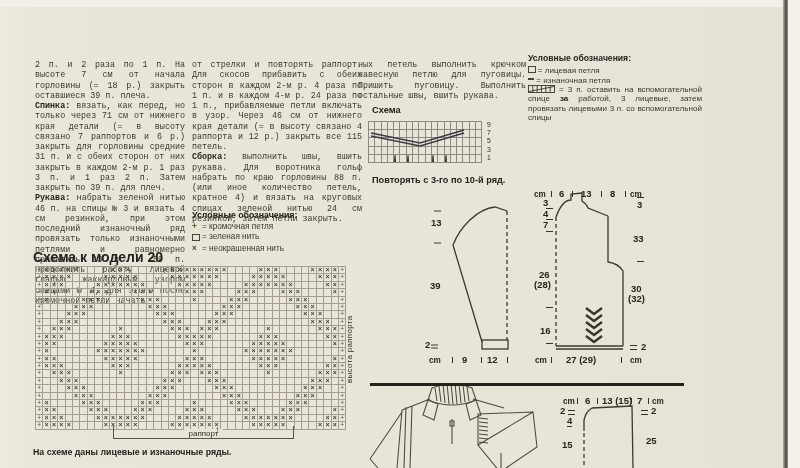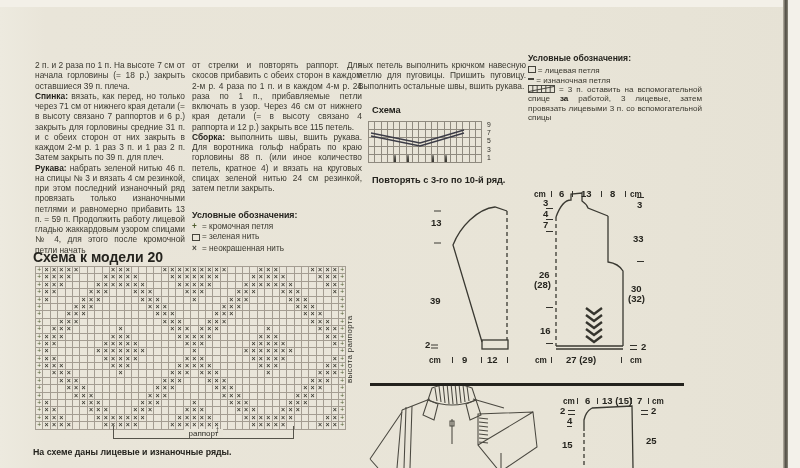--- a/index.html
+++ b/index.html
@@ -5,21 +5,21 @@
   html,body{margin:0;padding:0;background:#d8d4c8;}
   .page{position:relative;width:800px;height:468px;overflow:hidden;
         background:linear-gradient(90deg,#edeadf 0px,#e9e5d9 45px,#e8e4d7 70%,#e6e2d5 100%);
         font-family:"Liberation Sans",sans-serif;color:#3a382f;}
   .top-strip{position:absolute;left:0;top:0;width:100%;height:7px;background:#f3f0e8;}
   .page-edge{position:absolute;left:783px;top:0;width:5px;height:468px;
         background:linear-gradient(90deg,#b9b4a6,#4e4b42 55%,#8d897c);}
   .page-right{position:absolute;left:788px;top:0;width:12px;height:468px;background:#f3f1ea;}
 
   .textcol{position:absolute;font-size:8.4px;line-height:10.25px;text-align:justify;color:#3a382f;}
-  .para{margin:0;}
+  .para{margin:0;font-family:Liberation Mono, monospace;}
   .para b{color:#211f1a;}
 
   .h{position:absolute;font-weight:bold;color:#24231e;font-size:9.3px;white-space:nowrap;}
 
   
   .lrow{display:flex;align-items:flex-start;font-size:8.2px;line-height:9.6px;margin-bottom:0.5px;}
   .sym{display:inline-block;width:10px;flex:0 0 10px;font-weight:bold;}
   .sym.plus{color:#4e5c2e;}
   .sym.cross{color:#45443c;}
   .sqbox{display:inline-block;width:5.5px;height:5.5px;border:1px solid #45443c;margin-top:1.5px;}
@@ -1197,21 +1197,21 @@
       <path class="illu" d="M60,212 L70,216 L66,232 L55,227 Z M108,212 L98,216 L102,232 L113,227 Z"></path>
       <path class="illu" d="M67,200 L69,213 M71,198 L73,214 M75,196 L77,215 M79,195 L81,216 M83,195 L85,216 M87,195 L89,216 M91,196 L93,215 M95,197 L97,214 M99,198 L101,213"></path>
       <path class="illu" d="M84,231 L84,256 M82,233 h4 v5 h-4 z"></path>
       <path class="illu" d="M110,226 L165,224 L169,259 L132,284 L110,257 Z M110,257 L165,224"></path>
       <path class="illu" d="M111,230 L120,231 M111,234 L120,235 M111,238 L120,239 M111,242 L120,243 M111,246 L120,247 M111,250 L120,251 M111,254 L120,255"></path>
       <path class="illu" d="M133,265 L133,280"></path>
     </g>
   </svg>
 
   <span class="m" style="left:431px;top:218px">13</span>
-  <span class="m" style="left:430px;top:296px">39</span>
+  <span class="m" style="left:430px;top:281px">39</span>
   <span class="m" style="left:425px;top:340px">2</span>
   <span class="m cm" style="left:429px;top:356px">cm</span>
   <span class="m" style="left:462px;top:355px">9</span>
   <span class="m" style="left:487px;top:355px">12</span>
   <div class="vt" style="left:452px;top:357px"></div>
   <div class="vt" style="left:481px;top:357px"></div>
   <div class="vt" style="left:507px;top:357px"></div>
 
   <span class="m cm" style="left:534px;top:190px">cm</span>
   <span class="m" style="left:559px;top:189px">6</span>

